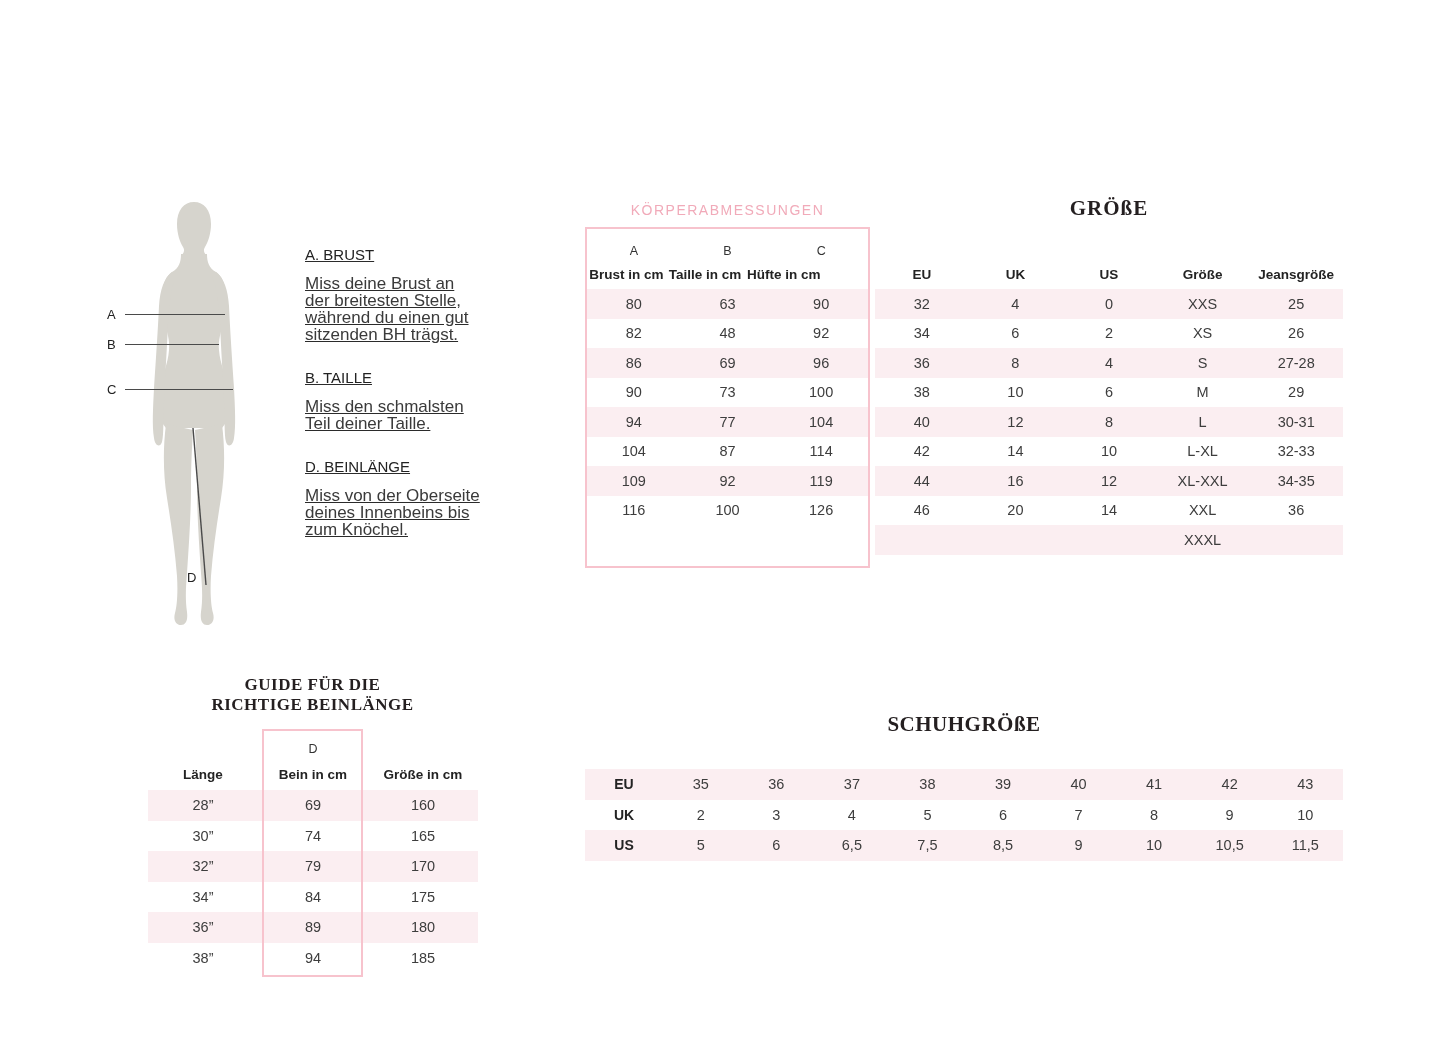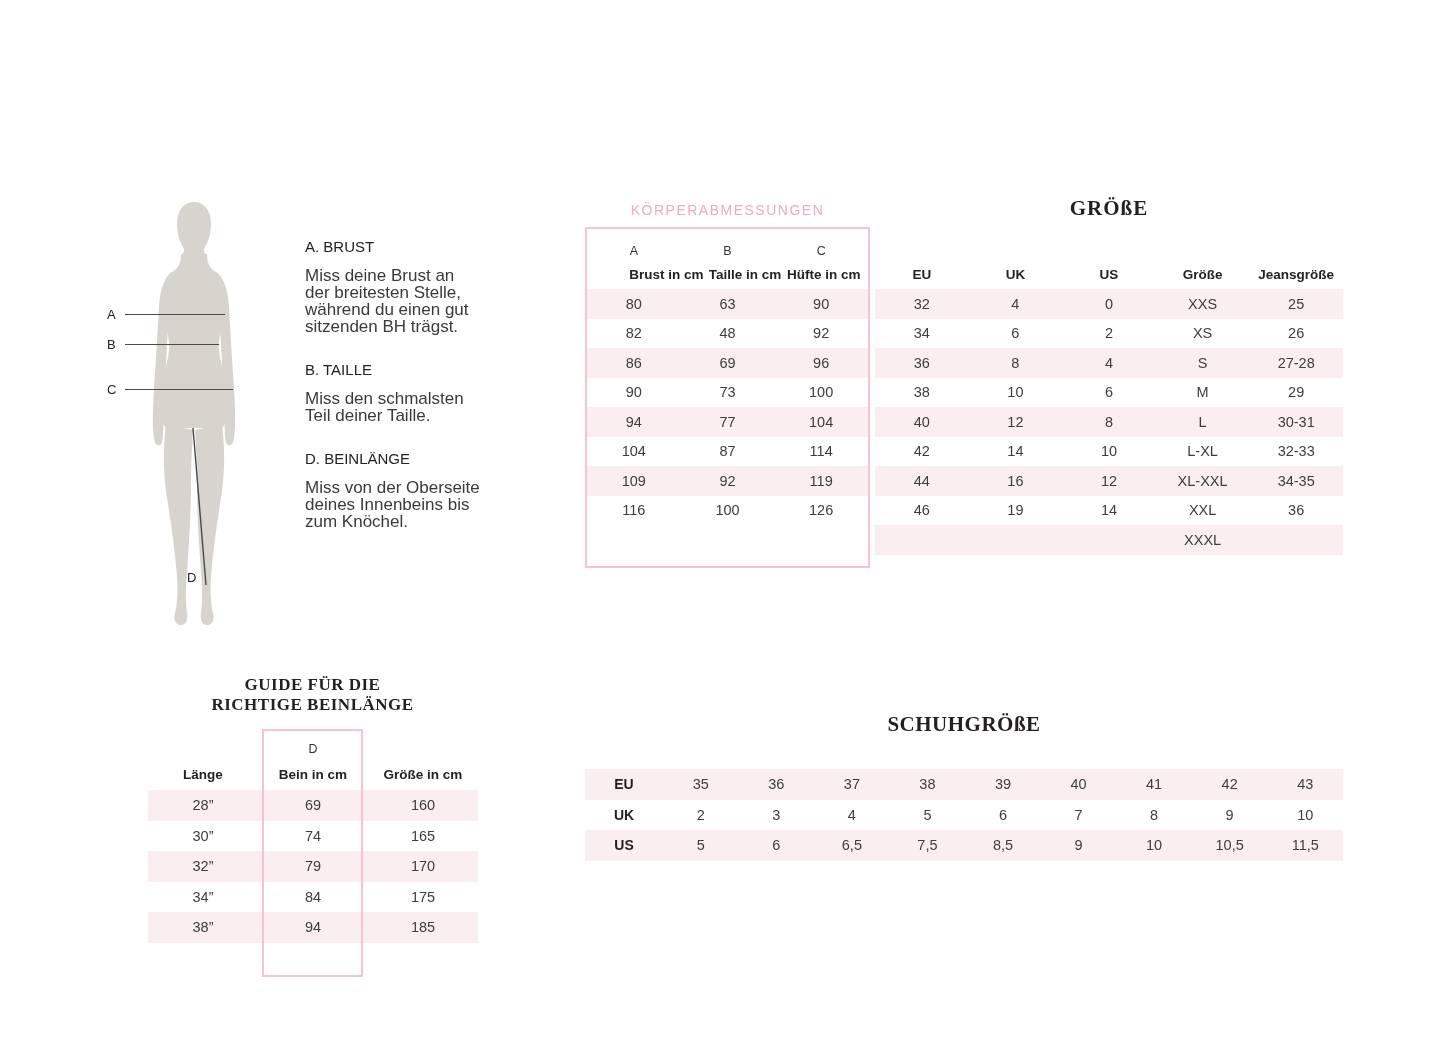--- a/index.html
+++ b/index.html
@@ -15,21 +15,21 @@
 
   
   .figure-wrap{position:absolute;left:105px;top:198px;width:160px;height:440px;}
   .figure-svg{position:absolute;left:43px;top:0;}
   .mline{position:absolute;left:2px;display:flex;align-items:center;}
   .mlabel{font-size:13px;color:#222;width:12px;text-align:left;}
   .mrule{display:inline-block;height:0;border-top:1.4px solid #4a4a4a;margin-left:6px;}
   .dlabel{position:absolute;left:82px;top:372px;font-size:13px;color:#222;}
 
   
-  .guide-text{position:absolute;left:305px;top:238px;width:178px;}
+  .guide-text{position:absolute;left:305px;top:246px;width:178px;text-decoration:underline;}
   .guide-label{font-size:15px;line-height:18px;color:#222;margin:0 0 11px 0;}
   .guide-p{font-size:17px;line-height:17px;color:#3a3a3a;margin:0 0 26px 0;}
 
   
   .sec-title-pink{position:absolute;font-size:14px;letter-spacing:1.5px;color:#f1aab9;text-align:center;}
   .sec-title-serif{position:absolute;font-family:"Liberation Serif",serif;font-weight:bold;
                    color:#241f20;text-align:center;letter-spacing:0.5px;}
   .grid3{display:grid;grid-template-columns:repeat(3,1fr);}
   .grid5{display:grid;grid-template-columns:repeat(5,1fr);}
   .grid10{display:grid;grid-template-columns:78px repeat(9,1fr);}
@@ -37,21 +37,21 @@
   .letter{font-size:12.5px;color:#333;}
   .th{font-weight:bold;font-size:13.5px;color:#232323;}
   .td{font-size:14.5px;color:#3d3d3d;}
   .trow{align-items:center;}
   .rows .trow:nth-child(odd){background:#fbeef1;}
 
   
   .bm-box{position:absolute;left:585px;top:227px;width:285px;height:341px;box-sizing:border-box;
           border:2px solid #f7c3cd;}
   .bm-letters{position:absolute;left:587px;top:241px;width:281px;height:20px;}
-  .bm-headers{position:absolute;left:587px;top:261px;width:236px;height:26px;padding-left:40px;}
+  .bm-headers{position:absolute;left:587px;top:261px;width:236px;height:26px;}
   .bm-rows{position:absolute;left:587px;top:289px;width:281px;}
   .bm-rows .trow{height:29.5px;}
 
   
   .sz-headers{position:absolute;left:875px;top:261px;width:468px;height:26px;}
   .sz-rows{position:absolute;left:875px;top:289px;width:468px;}
   .sz-rows .trow{height:29.5px;}
 
   
   .leg-title{left:140px;top:675px;width:345px;font-size:17px;line-height:20px;}
@@ -225,21 +225,21 @@
       </div>
       <div class="trow grid5">
         <div class="cell td">44</div>
         <div class="cell td">16</div>
         <div class="cell td">12</div>
         <div class="cell td">XL-XXL</div>
         <div class="cell td">34-35</div>
       </div>
       <div class="trow grid5">
         <div class="cell td">46</div>
-        <div class="cell td">19</div>
+        <div class="cell td">20</div>
         <div class="cell td">14</div>
         <div class="cell td">XXL</div>
         <div class="cell td">36</div>
       </div>
       <div class="trow grid5">
         <div class="cell td"></div>
         <div class="cell td"></div>
         <div class="cell td"></div>
         <div class="cell td">XXXL</div>
         <div class="cell td"></div>
@@ -274,20 +274,25 @@
       </div>
       <div class="trow grid3">
         <div class="cell td">32”</div>
         <div class="cell td">79</div>
         <div class="cell td">170</div>
       </div>
       <div class="trow grid3">
         <div class="cell td">34”</div>
         <div class="cell td">84</div>
         <div class="cell td">175</div>
+      </div>
+      <div class="trow grid3">
+        <div class="cell td">36”</div>
+        <div class="cell td">89</div>
+        <div class="cell td">180</div>
       </div>
       <div class="trow grid3">
         <div class="cell td">38”</div>
         <div class="cell td">94</div>
         <div class="cell td">185</div>
       </div>
     </div>
 
   <div class="sec-title-serif shoe-title">SCHUHGRÖßE</div>
   <div id="shoe-rows" class="shoe-rows rows">

